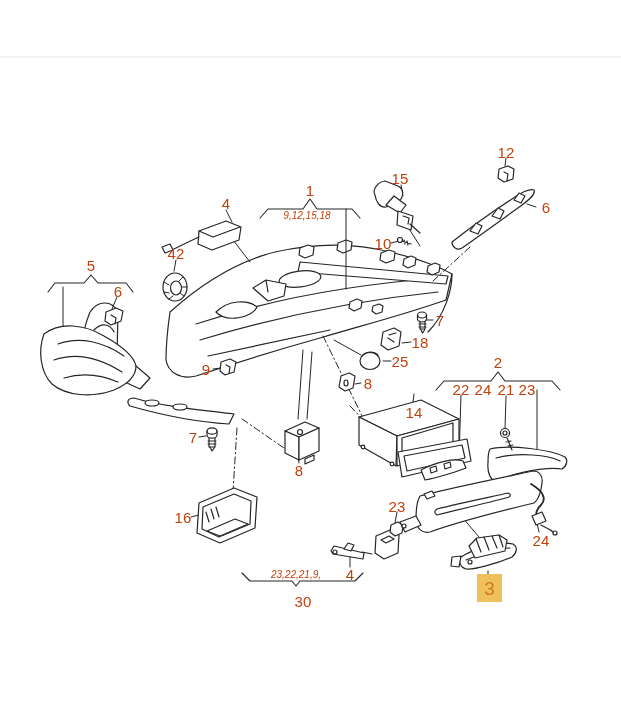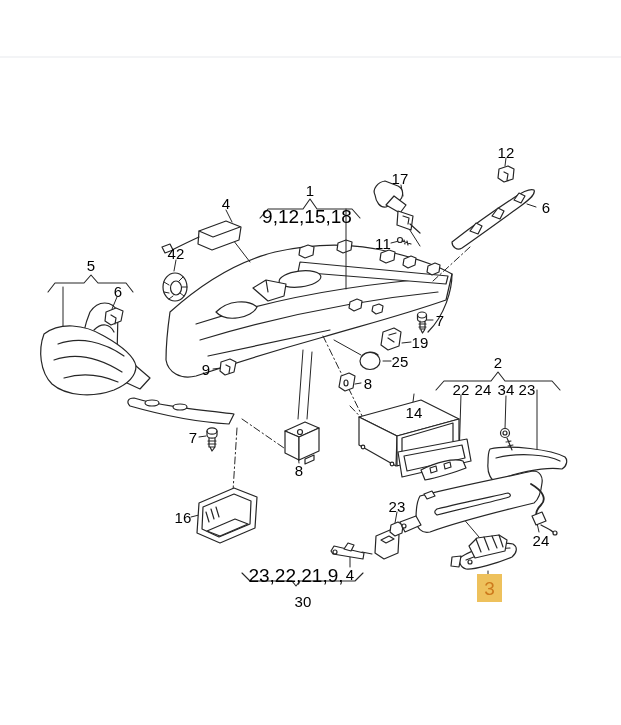--- a/index.html
+++ b/index.html
@@ -1,22 +1,22 @@
 <!DOCTYPE html>
 <html><head>
 <meta charset="utf-8">
 <style>
   html,body{margin:0;padding:0;background:#ffffff;}
   #stage{position:relative;width:621px;height:725px;background:#ffffff;overflow:hidden;
          font-family:"Liberation Sans",sans-serif;}
   #topseam{position:absolute;left:0;top:56px;width:621px;height:2px;background:#f3f4f6;}
   svg{position:absolute;left:0;top:0;}
-  .lbl{position:absolute;transform:translate(-50%,-50%);font-size:15px;color:#000000;
+  .lbl{position:absolute;transform:translate(-50%,-50%);font-size:15px;color:#c2410c;
        white-space:nowrap;line-height:1;letter-spacing:0.2px;}
-  .lbl.group{font-size:19px;letter-spacing:0px;}
+  .lbl.group{font-size:10px;letter-spacing:0px;font-style:italic;}
   .hl{position:absolute;left:477px;top:574px;width:25px;height:28px;background:#eec15c;
       display:flex;align-items:center;justify-content:center;}
   .hl span{font-size:19px;color:#cd7a1c;line-height:1;}
 </style>
 </head>
 <body>
 
 <div id="stage">
   <div id="topseam"></div>
 
@@ -258,38 +258,38 @@
         <path d="M48,292 L55,283 L84,283 L91,275 L98,283 L126,283 L133,292"></path>
         <path d="M436,390 L444,381 L491,381 L498,372 L505,381 L552,381 L560,390"></path>
         <path d="M242,573 L250,581 L292,581 L296,586 L300,581 L355,581 L363,573"></path>
       </g>
     </g>
   </svg>
 
   <div class="lbl" style="left:226px;top:203px">4</div>
   <div class="lbl" style="left:310px;top:190px">1</div>
   <div class="lbl group" style="left:307px;top:216px">9,12,15,18</div>
-  <div class="lbl" style="left:400px;top:178px">17</div>
-  <div class="lbl" style="left:383px;top:243px">11</div>
+  <div class="lbl" style="left:400px;top:178px">15</div>
+  <div class="lbl" style="left:383px;top:243px">10</div>
   <div class="lbl" style="left:506px;top:152px">12</div>
   <div class="lbl" style="left:546px;top:207px">6</div>
   <div class="lbl" style="left:176px;top:253px">42</div>
   <div class="lbl" style="left:91px;top:265px">5</div>
   <div class="lbl" style="left:118px;top:291px">6</div>
   <div class="lbl" style="left:206px;top:369px">9</div>
   <div class="lbl" style="left:193px;top:437px">7</div>
   <div class="lbl" style="left:440px;top:320px">7</div>
-  <div class="lbl" style="left:420px;top:342px">19</div>
+  <div class="lbl" style="left:420px;top:342px">18</div>
   <div class="lbl" style="left:400px;top:361px">25</div>
   <div class="lbl" style="left:368px;top:383px">8</div>
   <div class="lbl" style="left:414px;top:412px">14</div>
   <div class="lbl" style="left:498px;top:362px">2</div>
   <div class="lbl" style="left:461px;top:389px">22</div>
   <div class="lbl" style="left:483px;top:389px">24</div>
-  <div class="lbl" style="left:506px;top:389px">34</div>
+  <div class="lbl" style="left:506px;top:389px">21</div>
   <div class="lbl" style="left:527px;top:389px">23</div>
   <div class="lbl" style="left:299px;top:470px">8</div>
   <div class="lbl" style="left:183px;top:517px">16</div>
   <div class="lbl" style="left:397px;top:506px">23</div>
   <div class="lbl" style="left:541px;top:540px">24</div>
   <div class="lbl group" style="left:296px;top:575px">23,22,21,9,</div>
   <div class="lbl" style="left:350px;top:574px">4</div>
   <div class="lbl" style="left:303px;top:601px">30</div>
 
   <div class="hl">

